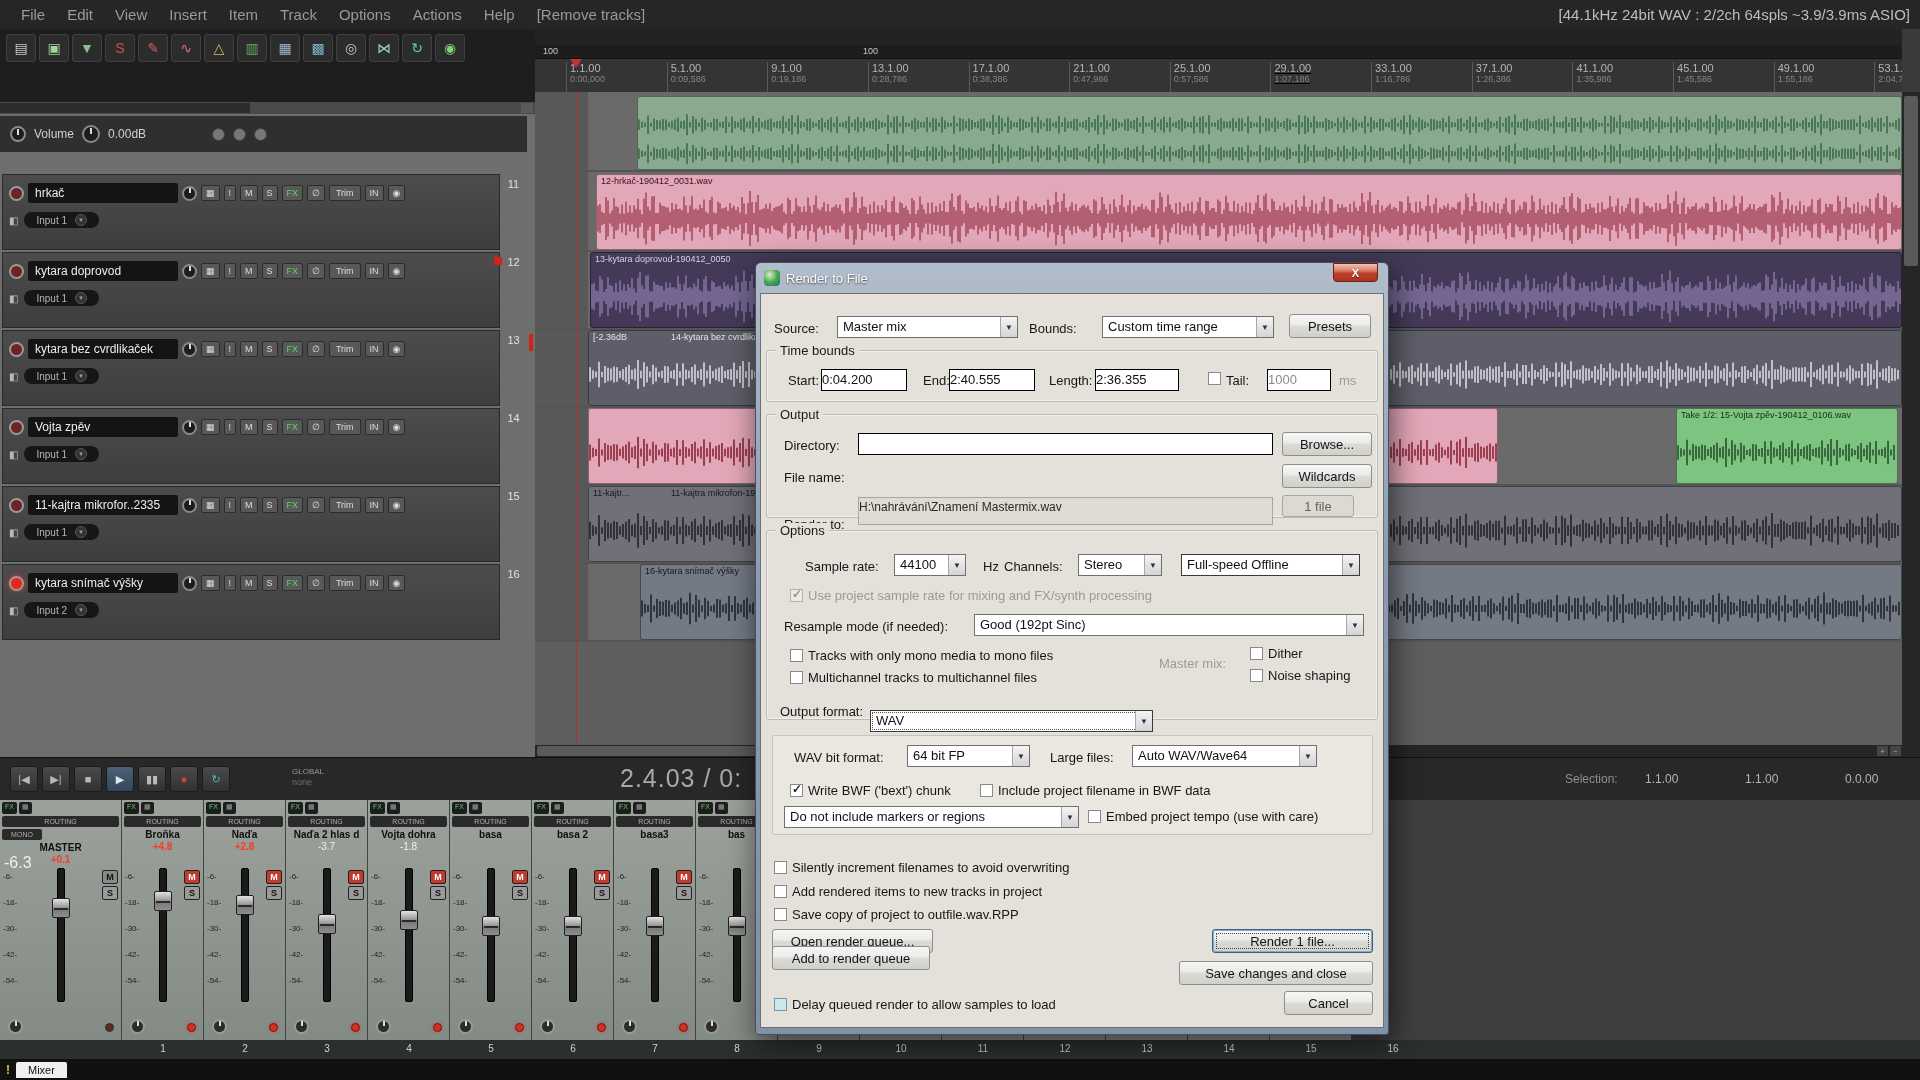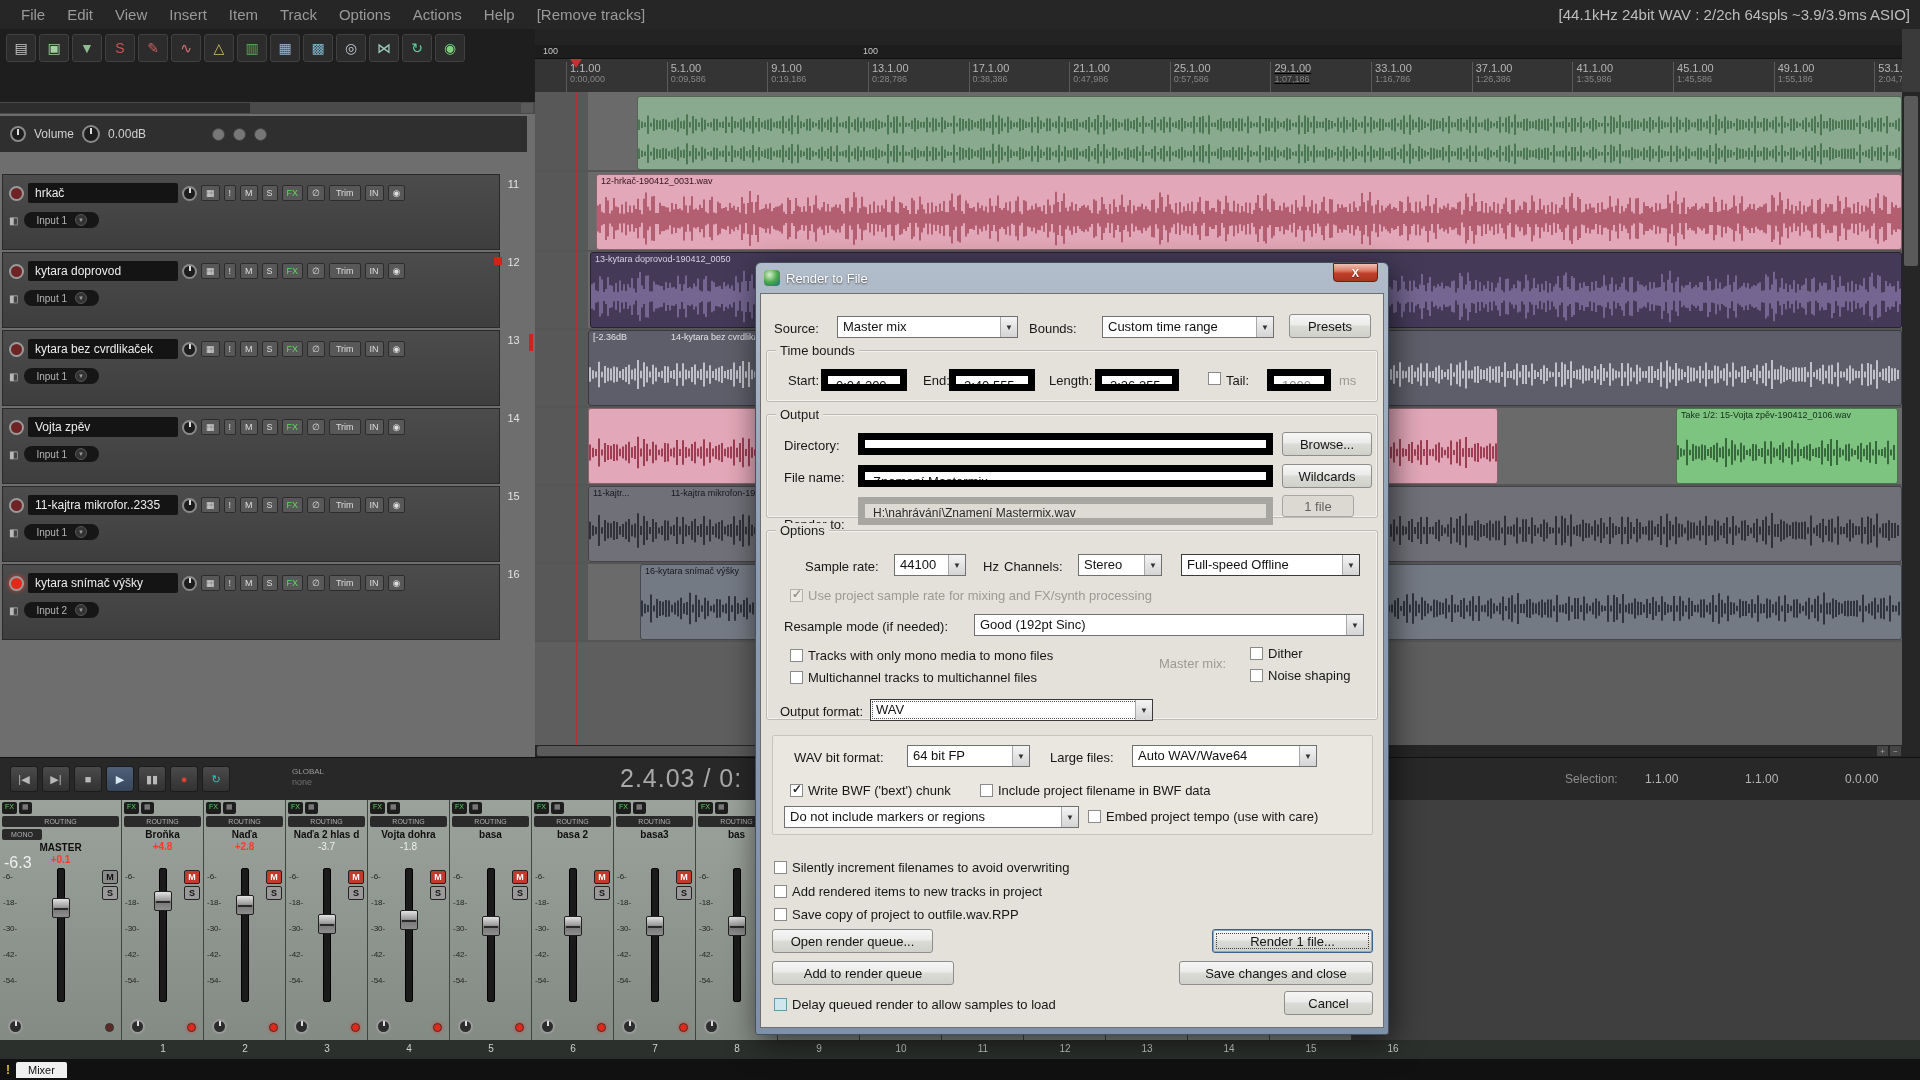--- a/index.html
+++ b/index.html
@@ -113,21 +113,21 @@
 #sb-tab{background:#f0f0f0;color:#111;font-size:11px;padding:2px 12px;border-radius:2px 2px 0 0}
 
 #dialog{position:absolute;left:755px;top:262px;width:634px;height:773px;background:linear-gradient(#b2bdcb,#8b9cb2 40%,#7e91a9);border:1px solid #44505f;border-radius:6px 6px 3px 3px;box-shadow:3px 8px 30px rgba(0,0,0,.6);z-index:50;padding:0 4px 4px}
 #dlg-title{height:30px;display:flex;align-items:center;gap:6px;padding:0 4px;position:relative}
 #dlg-icon{width:16px;height:16px;border-radius:4px;background:radial-gradient(circle at 35% 30%,#d8f0d0,#4aa84a 50%,#1d6a8a)}
 #dlg-title .t{font-size:13px;color:#fff;text-shadow:0 1px 2px rgba(0,0,0,.65)}
 #dlg-close{position:absolute;right:6px;top:0;width:45px;height:19px;background:linear-gradient(#f0c2b4,#d97b64 40%,#c03f28 55%,#a83620);border:1px solid #6e1d10;border-radius:0 0 4px 4px;color:#fff;font-size:11px;font-weight:bold;display:flex;align-items:center;justify-content:center;text-shadow:0 1px 1px rgba(0,0,0,.5)}
 #dlg-body{position:relative;background:#e3e1da;border:1px solid #6e6e6e;height:735px}
 .lbl{position:absolute;font-size:13px;color:#161616;white-space:nowrap}
 .lbl.gray{color:#9b9b93}
-.ti{position:absolute;height:22px;background:#fff;border:7px solid #000000;font-size:13px;padding:2px 8px;color:#111;white-space:nowrap;overflow:hidden}
+.ti{position:absolute;height:22px;background:#fff;border:1px solid #000000;font-size:13px;padding:2px 0;color:#111;white-space:nowrap;overflow:hidden}
 .ti.muted{color:#8a8a8a}
 .ti.flat{background:#dddbd3;border-color:#a8a6a0;height:28px;color:#2a2a2a}
 .combo{position:absolute;height:22px;background:#fff;border:1px solid #707070}
 .combo .cv{position:absolute;left:5px;top:2px;right:19px;font-size:13px;color:#111;white-space:nowrap;overflow:hidden}
 .combo .ca{position:absolute;right:0;top:0;bottom:0;width:17px;background:linear-gradient(#f4f4f4,#d4d4d4);border-left:1px solid #a8a8a8;color:#333;font-size:8px;display:flex;align-items:center;justify-content:center}
 .combo.dark{border-color:#3a3a3a}
 .combo.focus{outline:1px dotted #555;outline-offset:-3px}
 .btn{position:absolute;background:linear-gradient(#f6f6f6,#ebebe9 45%,#dbdbd7 50%,#d1d1cb);border:1px solid #8e8e8e;border-radius:3px;font-size:13px;color:#141414;display:flex;align-items:center;justify-content:center;white-space:nowrap}
 .btn.def{border-color:#39618a;box-shadow:0 0 0 1px #86aac4 inset}
 .btn.def::after{content:"";position:absolute;inset:3px;border:1px dotted #444}
@@ -883,21 +883,20 @@
     <span class="ti muted" style="left:506px;top:75px;width:64px">1000</span>
     <span class="lbl gray" style="left:578px;top:79px">ms</span>
 
     <div class="grp" style="left:5px;top:120px;width:612px;height:104px">
         <span>Output</span>
       </div>
     <span class="lbl" style="left:23px;top:144px">Directory:</span>
     <span class="ti" style="left:97px;top:139px;width:415px"></span>
     <span class="btn" style="left:521px;top:138px;width:90px;height:24px">Browse...</span>
     <span class="lbl" style="left:23px;top:176px">File name:</span>
-    <span class="ti" style="left:97px;top:171px;width:415px">Znamení Mastermix</span>
     <span class="btn" style="left:521px;top:170px;width:90px;height:24px">Wildcards</span>
     <span class="lbl" style="left:23px;top:223px">Render to:</span>
     <span class="ti flat" style="left:97px;top:203px;width:415px;font-size:12px">H:\nahrávání\Znamení Mastermix.wav</span>
     <span class="btn dis" style="left:521px;top:201px;width:72px;height:22px">1 file</span>
 
     <div class="grp" style="left:5px;top:236px;width:612px;height:190px">
         <span>Options</span>
       </div>
     <span class="lbl" style="left:44px;top:265px">Sample rate:</span>
     <span class="combo" style="left:133px;top:260px;width:72px">
@@ -925,21 +924,21 @@
     <span class="lbl" style="left:47px;top:354px">Tracks with only mono media to mono files</span>
     <span class="cb" style="left:29px;top:377px"></span>
     <span class="lbl" style="left:47px;top:376px">Multichannel tracks to multichannel files</span>
     <span class="lbl gray" style="left:398px;top:362px">Master mix:</span>
     <span class="cb" style="left:489px;top:353px"></span>
     <span class="lbl" style="left:507px;top:352px">Dither</span>
     <span class="cb" style="left:489px;top:375px"></span>
     <span class="lbl" style="left:507px;top:374px">Noise shaping</span>
 
     <span class="lbl" style="left:19px;top:410px">Output format:</span>
-    <span class="combo dark focus" style="left:109px;top:405px;width:283px">
+    <span class="combo dark focus" style="left:109px;top:416px;width:283px">
         <span class="cv">WAV</span>
         <span class="ca">▼</span>
       </span>
 
     <div class="wavpanel" style="left:11px;top:441px;width:601px;height:100px"></div>
     <span class="lbl" style="left:33px;top:456px">WAV bit format:</span>
     <span class="combo" style="left:146px;top:451px;width:123px">
         <span class="cv">64 bit FP</span>
         <span class="ca">▼</span>
       </span>
@@ -961,19 +960,19 @@
 
     <span class="cb" style="left:13px;top:567px"></span>
     <span class="lbl" style="left:31px;top:566px">Silently increment filenames to avoid overwriting</span>
     <span class="cb" style="left:13px;top:591px"></span>
     <span class="lbl" style="left:31px;top:590px">Add rendered items to new tracks in project</span>
     <span class="cb" style="left:13px;top:614px"></span>
     <span class="lbl" style="left:31px;top:613px">Save copy of project to outfile.wav.RPP</span>
 
     <span class="btn" style="left:11px;top:635px;width:161px;height:24px">Open render queue...</span>
     <span class="btn def" style="left:451px;top:635px;width:161px;height:24px">Render 1 file...</span>
-    <span class="btn" style="left:11px;top:667px;width:182px;height:24px">Add to render queue</span>
+    <span class="btn" style="left:11px;top:652px;width:158px;height:24px">Add to render queue</span>
     <span class="btn" style="left:418px;top:667px;width:194px;height:24px">Save changes and close</span>
     <span class="cb blue" style="left:13px;top:704px"></span>
     <span class="lbl" style="left:31px;top:703px">Delay queued render to allow samples to load</span>
     <span class="btn" style="left:523px;top:697px;width:89px;height:24px">Cancel</span>
   </div>
 </div>
 
 </body></html>

